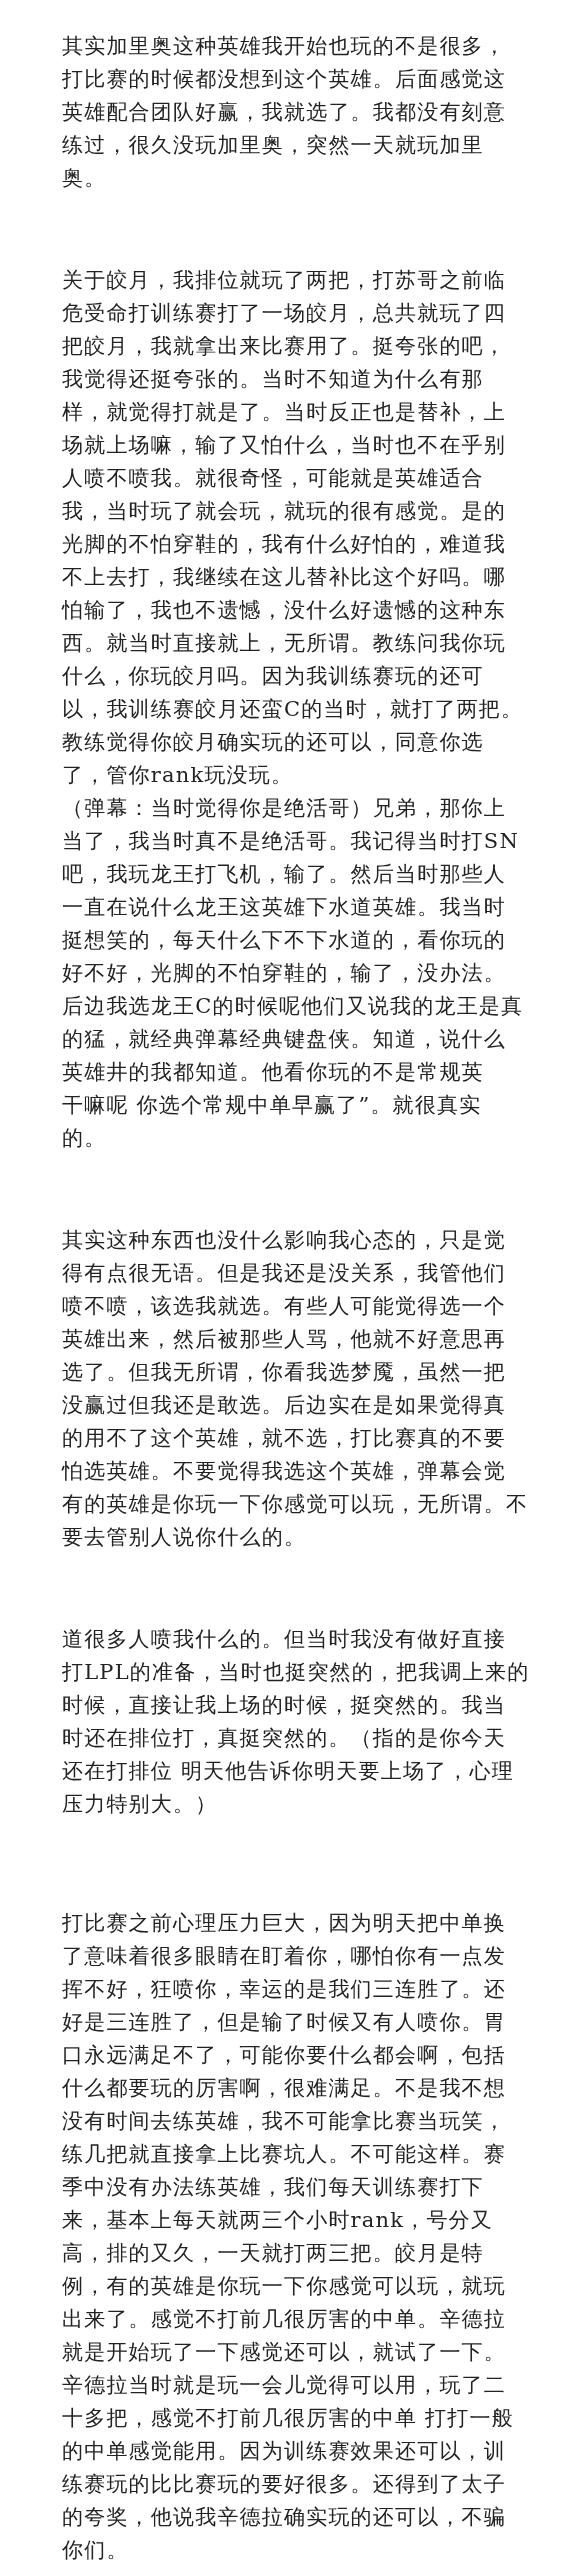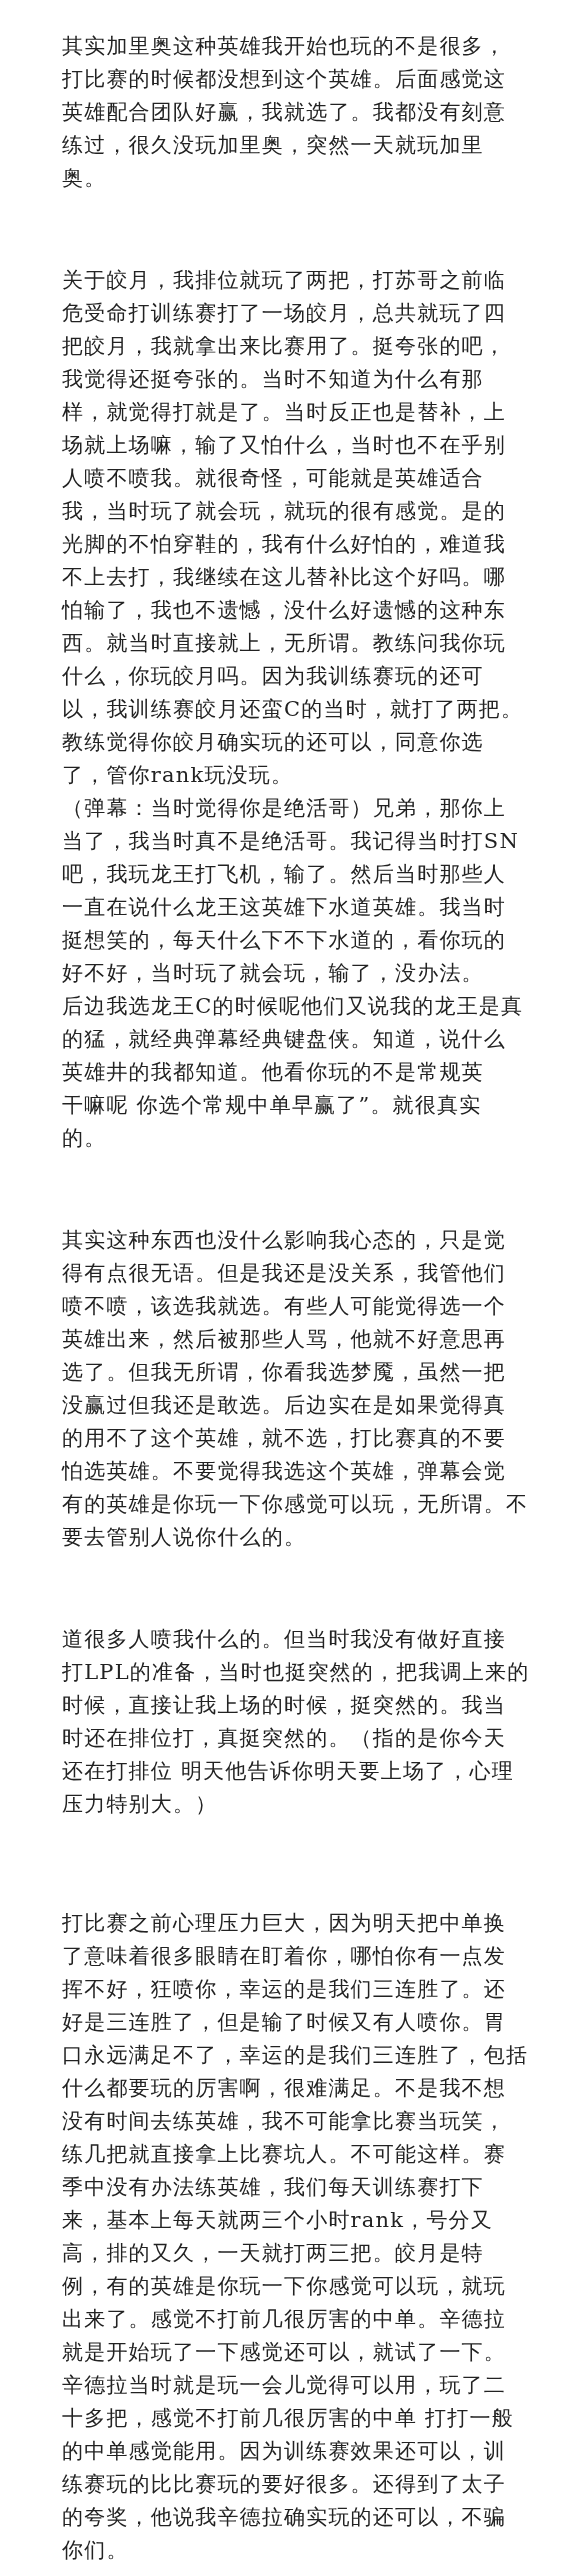--- a/index.html
+++ b/index.html
@@ -65,21 +65,21 @@
     <span class="line">西。就当时直接就上，无所谓。教练问我你玩</span>
     <span class="line">什么，你玩皎月吗。因为我训练赛玩的还可</span>
     <span class="line">以，我训练赛皎月还蛮C的当时，就打了两把。</span>
     <span class="line">教练觉得你皎月确实玩的还可以，同意你选</span>
     <span class="line">了，管你rank玩没玩。</span>
     <span class="line">（弹幕：当时觉得你是绝活哥）兄弟，那你上</span>
     <span class="line">当了，我当时真不是绝活哥。我记得当时打SN</span>
     <span class="line">吧，我玩龙王打飞机，输了。然后当时那些人</span>
     <span class="line">一直在说什么龙王这英雄下水道英雄。我当时</span>
     <span class="line">挺想笑的，每天什么下不下水道的，看你玩的</span>
-    <span class="line">好不好，当时玩了就会玩，输了，没办法。</span>
+    <span class="line">好不好，光脚的不怕穿鞋的，输了，没办法。</span>
     <span class="line">后边我选龙王C的时候呢他们又说我的龙王是真</span>
     <span class="line">的猛，就经典弹幕经典键盘侠。知道，说什么</span>
     <span class="line">英雄井的我都知道。他看你玩的不是常规英</span>
     <span class="line">干嘛呢 你选个常规中单早赢了”。就很真实</span>
     <span class="line">的。</span>
   </div>
   <div class="gap-1"></div>
 
   <div class="para">
     <span class="line">其实这种东西也没什么影响我心态的，只是觉</span>
@@ -103,21 +103,21 @@
     <span class="line">还在打排位 明天他告诉你明天要上场了，心理</span>
     <span class="line">压力特别大。）</span>
   </div>
   <div class="gap-2"></div>
 
   <div class="para">
     <span class="line">打比赛之前心理压力巨大，因为明天把中单换</span>
     <span class="line">了意味着很多眼睛在盯着你，哪怕你有一点发</span>
     <span class="line">挥不好，狂喷你，幸运的是我们三连胜了。还</span>
     <span class="line">好是三连胜了，但是输了时候又有人喷你。胃</span>
-    <span class="line">口永远满足不了，幸运的是我们三连胜了，包括</span>
+    <span class="line">口永远满足不了，可能你要什么都会啊，包括</span>
     <span class="line">什么都要玩的厉害啊，很难满足。不是我不想</span>
     <span class="line">没有时间去练英雄，我不可能拿比赛当玩笑，</span>
     <span class="line">练几把就直接拿上比赛坑人。不可能这样。赛</span>
     <span class="line">季中没有办法练英雄，我们每天训练赛打下</span>
     <span class="line">来，基本上每天就两三个小时rank，号分又</span>
     <span class="line">高，排的又久，一天就打两三把。皎月是特</span>
     <span class="line">例，有的英雄是你玩一下你感觉可以玩，就玩</span>
     <span class="line">出来了。感觉不打前几很厉害的中单。辛德拉</span>
     <span class="line">就是开始玩了一下感觉还可以，就试了一下。</span>
     <span class="line">辛德拉当时就是玩一会儿觉得可以用，玩了二</span>

